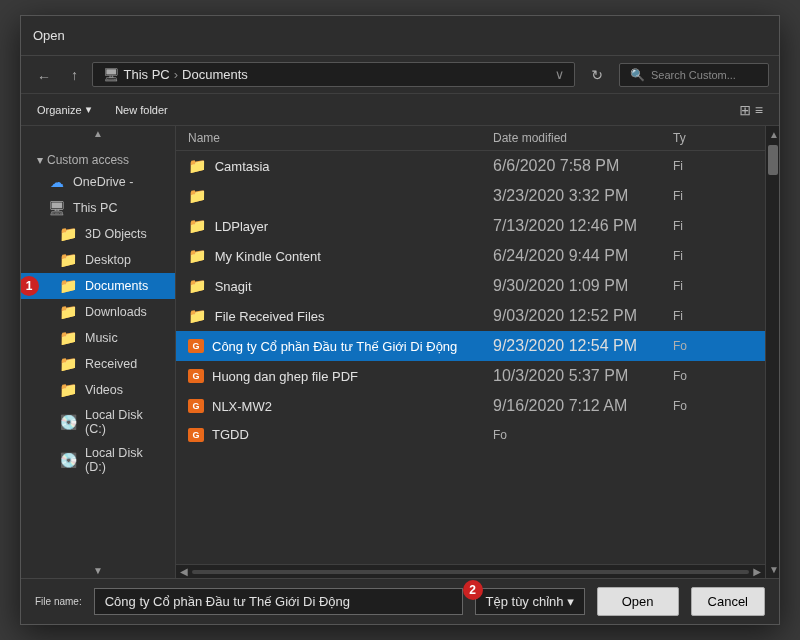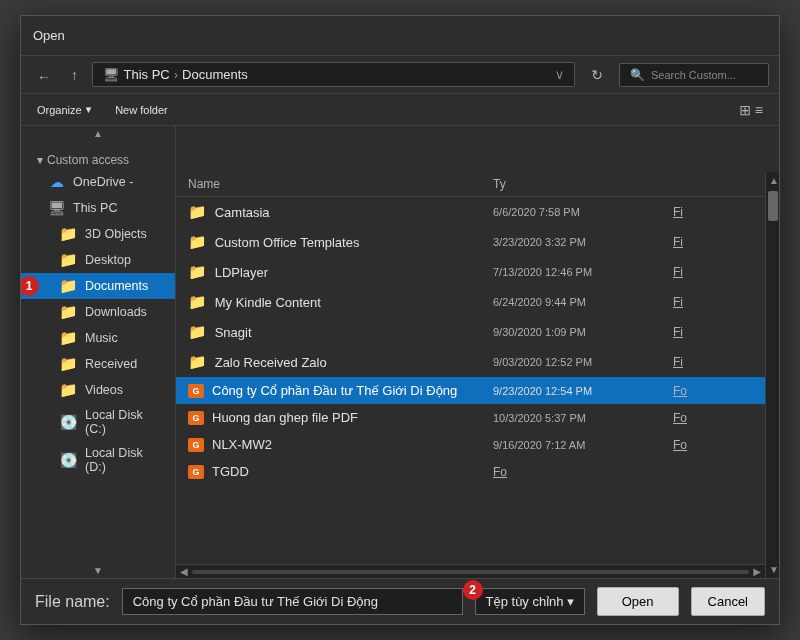--- a/index.html
+++ b/index.html
@@ -240,31 +240,30 @@
       align-items: center;
       gap: 8px;
     }
 
     .folder-yellow {
       color: #d4a520;
       font-size: 15px;
     }
 
     .file-date {
-      font-size: 11px;
+      font-size: 16px;
       color: #b0b0b0;
     }
     .file-item.selected .file-date {
       color: #ddd;
     }
 
     .file-type {
       font-size: 12px;
       color: #b0b0b0;
-      text-decoration: underline;
     }
 
     
     .h-scroll {
       height: 14px;
       background: #222;
       border-top: 1px solid #3f3f3f;
       display: flex;
       align-items: center;
       padding: 0 4px;
@@ -275,21 +274,21 @@
       background: #2d2d2d;
       border-top: 1px solid #444;
       padding: 8px 14px;
       display: flex;
       align-items: center;
       gap: 12px;
     }
 
     .filename-label {
       color: #d0d0d0;
-      font-size: 16px;
+      font-size: 10px;
       white-space: nowrap;
     }
 
     .filename-input {
       flex: 1;
       background: #1e1e1e;
       border: 1px solid #666;
       color: #e0e0e0;
       padding: 5px 10px;
       font-size: 13px;
@@ -338,21 +337,20 @@
       font-size: 13px;
       border-radius: 50%;
       margin-right: 4px;
       flex-shrink: 0;
     }
 
     .file-area-inner {
       display: flex;
       flex: 1;
       overflow: hidden;
-      margin-top: 46px;
     }
 
     .sidebar-wrapper {
       display: flex;
       flex-direction: column;
       width: 155px;
       border-right: 1px solid #3f3f3f;
       overflow: hidden;
     }
 
@@ -493,38 +491,38 @@
 
       <div class="scroll-arrow">▼</div>
     </div>
 
     <div class="file-area">
       <div class="file-area-inner">
         <div style="flex:1; display:flex; flex-direction:column; overflow:hidden;">
 
           <div class="file-list-header">
             <span>Name</span>
+            <span>Date modified</span>
             <span>Ty</span>
           </div>
 
           <div class="file-list">
 
             <div class="file-item">
               <div class="file-item-name">
                 <span class="folder-yellow">📁</span>
                 <span>Camtasia</span>
               </div>
               <span class="file-date">6/6/2020 7:58 PM</span>
               <span class="file-type">Fi</span>
             </div>
 
             <div class="file-item">
               <div class="file-item-name">
                 <span class="folder-yellow">📁</span>
-                <span>Custom Office Templates</span>
               </div>
               <span class="file-date">3/23/2020 3:32 PM</span>
               <span class="file-type">Fi</span>
             </div>
 
             <div class="file-item">
               <div class="file-item-name">
                 <span class="folder-yellow">📁</span>
                 <span>LDPlayer</span>
               </div>
@@ -546,21 +544,21 @@
                 <span class="folder-yellow">📁</span>
                 <span>Snagit</span>
               </div>
               <span class="file-date">9/30/2020 1:09 PM</span>
               <span class="file-type">Fi</span>
             </div>
 
             <div class="file-item">
               <div class="file-item-name">
                 <span class="folder-yellow">📁</span>
-                <span>Zalo Received Zalo</span>
+                <span>File Received Files</span>
               </div>
               <span class="file-date">9/03/2020 12:52 PM</span>
               <span class="file-type">Fi</span>
             </div>
 
             <div class="file-item selected" style="position:relative;">
               <div class="file-item-name">
                 <span class="folder-icon" style="display:inline-block; background:#e8681a; width:16px; height:14px; border-radius:2px; text-align:center; line-height:14px; font-size:9px; color:white; font-weight:bold;">G</span>
                 <span>Công ty Cổ phần Đầu tư Thế Giới Di Động</span>
               </div>

